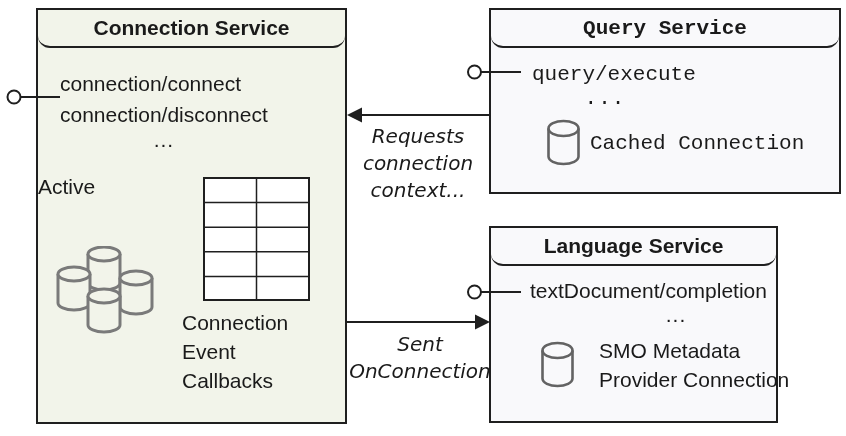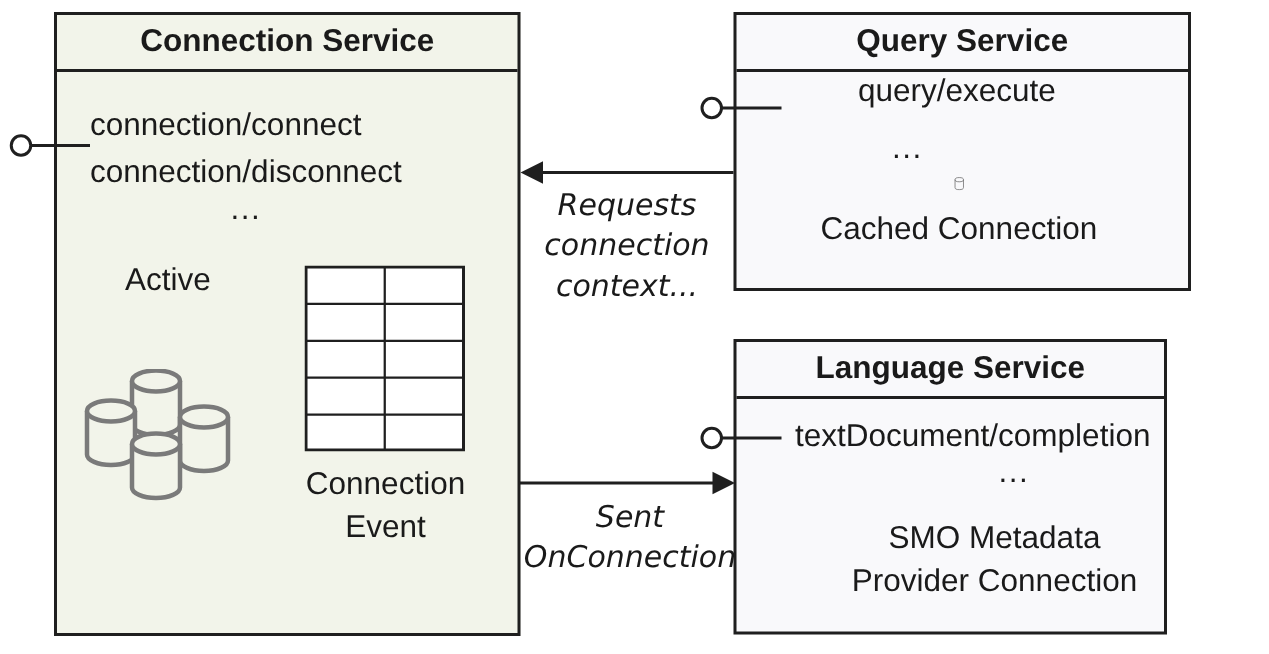--- a/index.html
+++ b/index.html
@@ -11,31 +11,31 @@
   .svc-box {
     position:absolute; box-sizing:border-box;
     border:2px solid var(--line, #1f1f1f);
   }
   .svc-box.green { background:var(--box-green, #f2f4ea); }
   .svc-box.gray  { background:var(--box-gray, #f9f9fb); }
   .svc-title {
     position:absolute; top:0; left:0; right:0; height:36px;
     border-bottom:2px solid var(--line, #1f1f1f);
     display:flex; align-items:center; justify-content:center;
-    font-weight:bold; font-size:21px; letter-spacing:0;
+    font-weight:bold; font-size:21px; letter-spacing:0;border-radius:12px;
   }
   .abs { position:absolute; }
   .body-text { font-size:21px; line-height:31px; white-space:nowrap; }
-  .center { text-align:center; }
+  .center { }
   .ellipsis-line { font-size:21px; line-height:20px; text-align:center; letter-spacing:1px; }
   .flow-label {
     position:absolute; font-style:italic; font-size:20px; line-height:27px;
     text-align:center; font-family:"DejaVu Sans", sans-serif;
   }
-  .icon-row { position:absolute; display:flex; align-items:center;flex-direction:column; }
+  .icon-row { position:absolute; display:flex; align-items:center; }
   .overlay { position:absolute; left:0; top:0; pointer-events:none; }
   .flow-line { stroke:var(--line, #1f1f1f); stroke-width:2; fill:none; }
   .arrow-head { fill:var(--line, #1f1f1f); stroke:none; }
   .lolli-circle { fill:#ffffff; stroke:var(--line, #1f1f1f); stroke-width:2; }
   .cyl-cluster path, .cyl-cluster ellipse { fill:var(--box-green, #f2f4ea); stroke:var(--cylinder, #737373); stroke-width:3; }
   .db-icon path, .db-icon ellipse { fill:none; stroke:var(--cylinder-dark, #636363); stroke-width:2.6; }
   .cbk-table rect { fill:#ffffff; stroke:var(--line, #1f1f1f); stroke-width:2; }
   .cbk-table line { stroke:var(--line, #1f1f1f); stroke-width:1.5; }
 </style>
 </head>
@@ -84,45 +84,46 @@
       <line x1="1" y1="25.6" x2="106" y2="25.6"></line>
       <line x1="1" y1="50.2" x2="106" y2="50.2"></line>
       <line x1="1" y1="74.8" x2="106" y2="74.8"></line>
       <line x1="1" y1="99.4" x2="106" y2="99.4"></line>
       <line x1="53.5" y1="1" x2="53.5" y2="123"></line>
     </svg>
 
     <div class="abs body-text center" style="left:144px; top:298px; width:150px; line-height:29px; white-space:normal;">
       <div>Connection</div>
       <div>Event</div>
+      <div>Callbacks</div>
     </div>
   </div>
 
-  <div class="svc-box gray" style="left:489px; top:8px; width:305px; height:186px;">
+  <div class="svc-box gray" style="left:489px; top:8px; width:352px; height:186px;font-family:Liberation Mono, monospace;">
     <div class="svc-title">Query Service</div>
 
-    <div class="abs body-text" style="left:41px; top:35px;margin-left:40px;">query/execute</div>
+    <div class="abs body-text" style="left:41px; top:49px;">query/execute</div>
     <div class="abs ellipsis-line" style="left:41px; top:79px; width:146px;">...</div>
 
     <div class="icon-row" style="left:56px; top:108px; height:50px; gap:10px;">
       <svg class="db-icon" width="33" height="48" viewBox="0 0 33 48">
         <path d="M 1.5 9.5 v 28 a 15 7.5 0 0 0 30 0 v -28"></path>
         <ellipse cx="16.5" cy="9.5" rx="15" ry="7.5"></ellipse>
       </svg>
       <span class="body-text">Cached Connection</span>
     </div>
   </div>
 
   <div class="svc-box gray" style="left:489px; top:226px; width:289px; height:197px;">
     <div class="svc-title">Language Service</div>
 
     <div class="abs body-text" style="left:39px; top:47px;">textDocument/completion</div>
     <div class="abs ellipsis-line" style="left:39px; top:77px; width:292px;">...</div>
 
-    <div class="icon-row" style="left:50px; top:104px; height:66px; gap:12px;">
+    <div class="icon-row" style="left:50px; top:104px; height:66px; gap:25px;">
       <svg class="db-icon" width="33" height="48" viewBox="0 0 33 48">
         <path d="M 1.5 9.5 v 28 a 15 7.5 0 0 0 30 0 v -28"></path>
         <ellipse cx="16.5" cy="9.5" rx="15" ry="7.5"></ellipse>
       </svg>
       <div class="body-text center" style="line-height:29px; white-space:normal; width:244px;">
         <div>SMO Metadata</div>
         <div>Provider Connection</div>
       </div>
     </div>
   </div>

